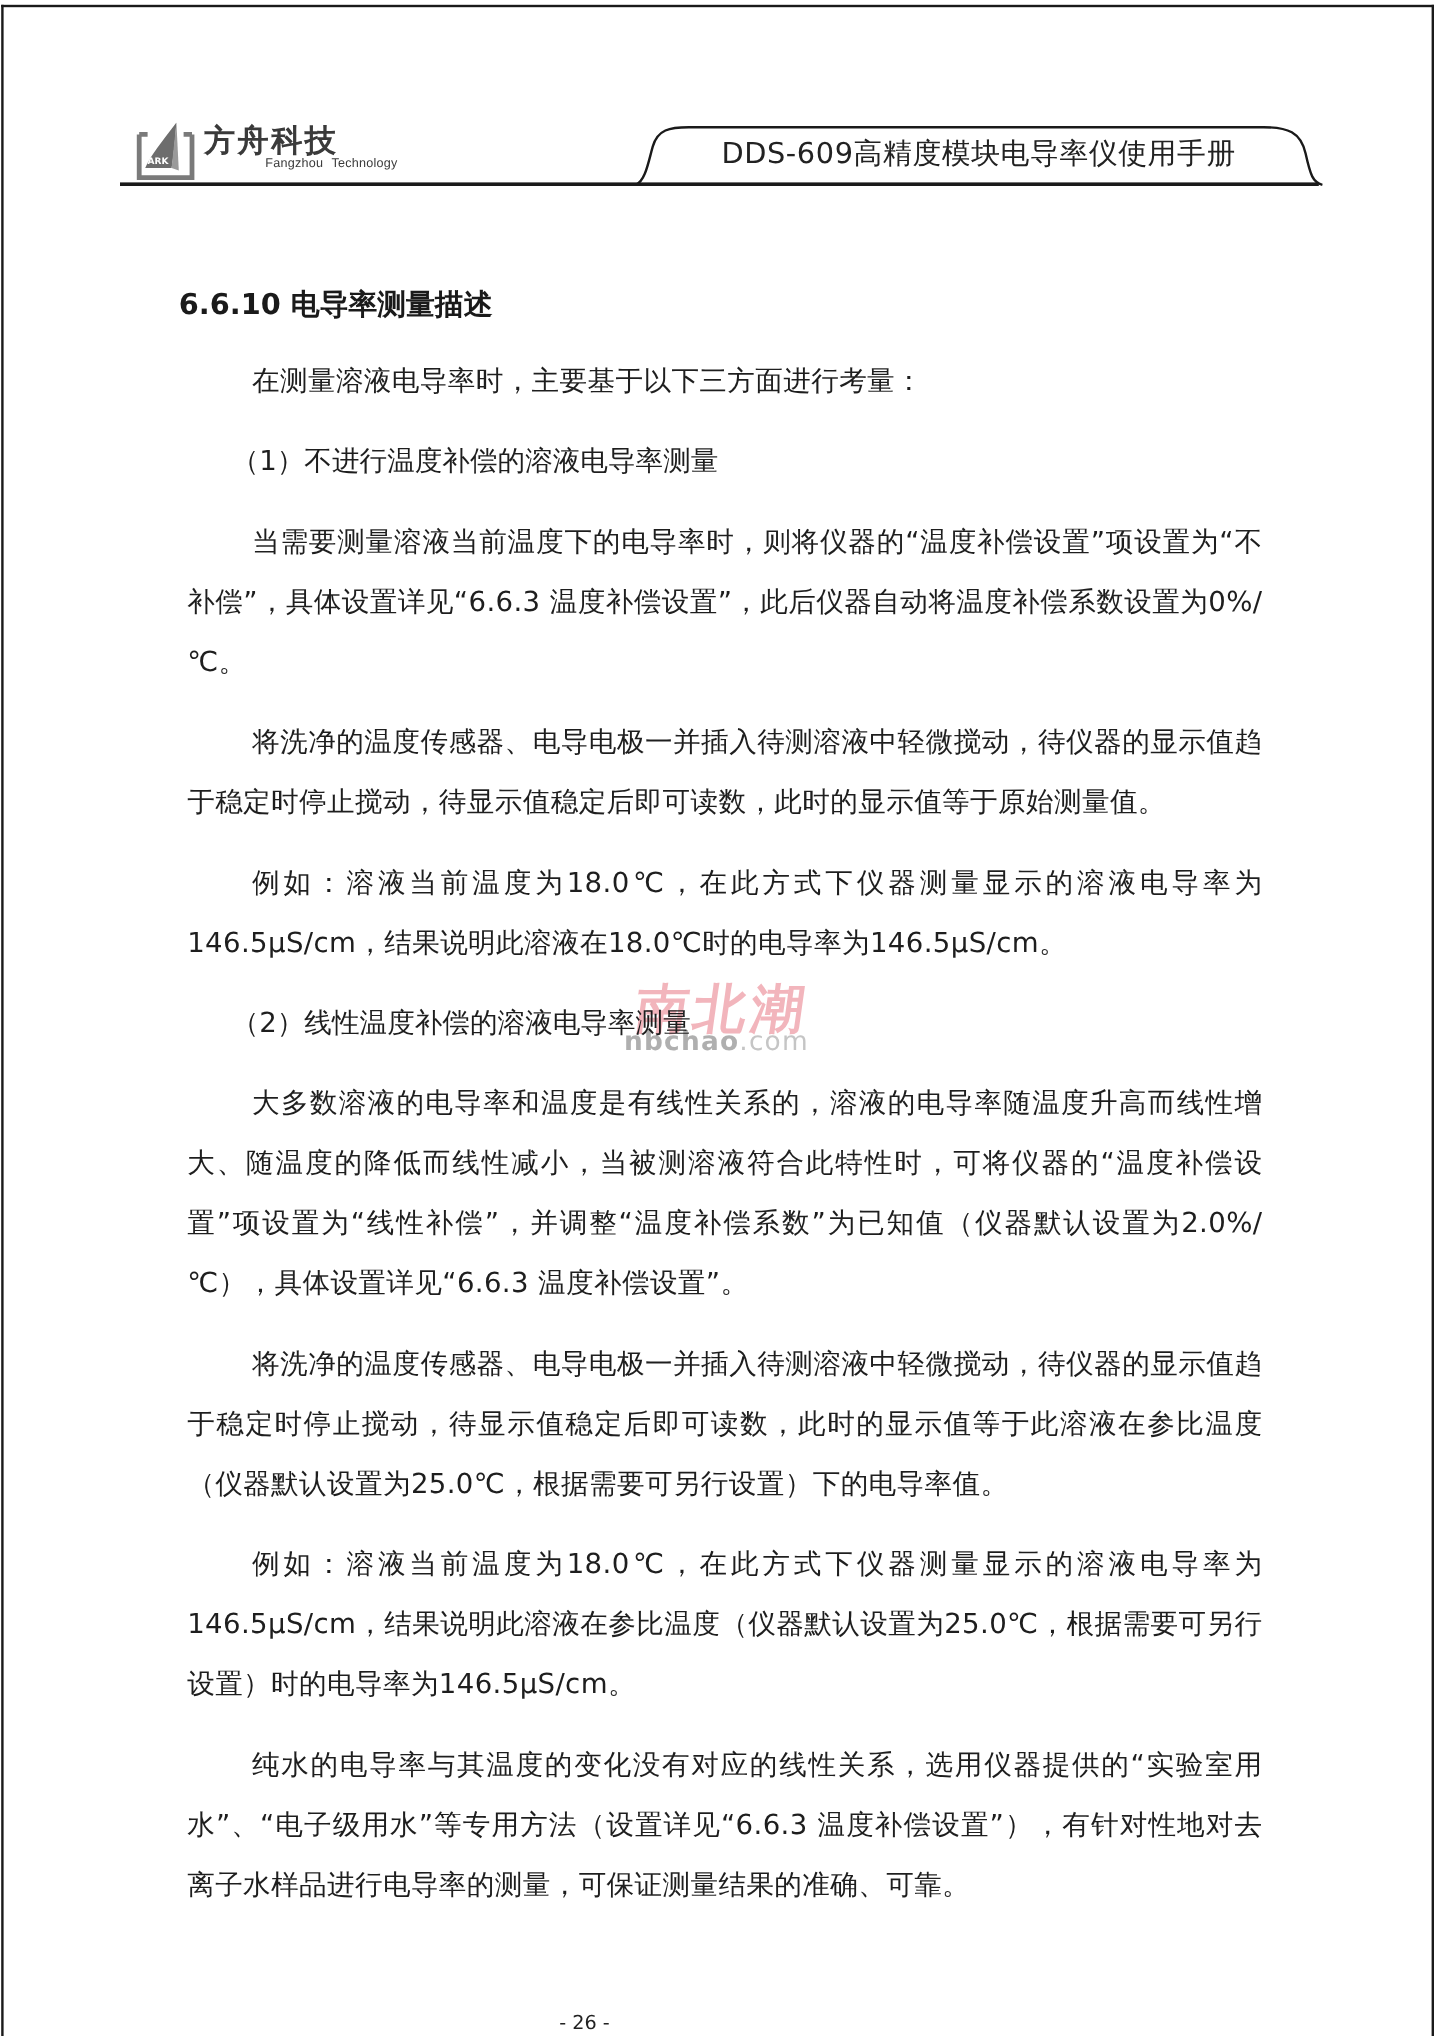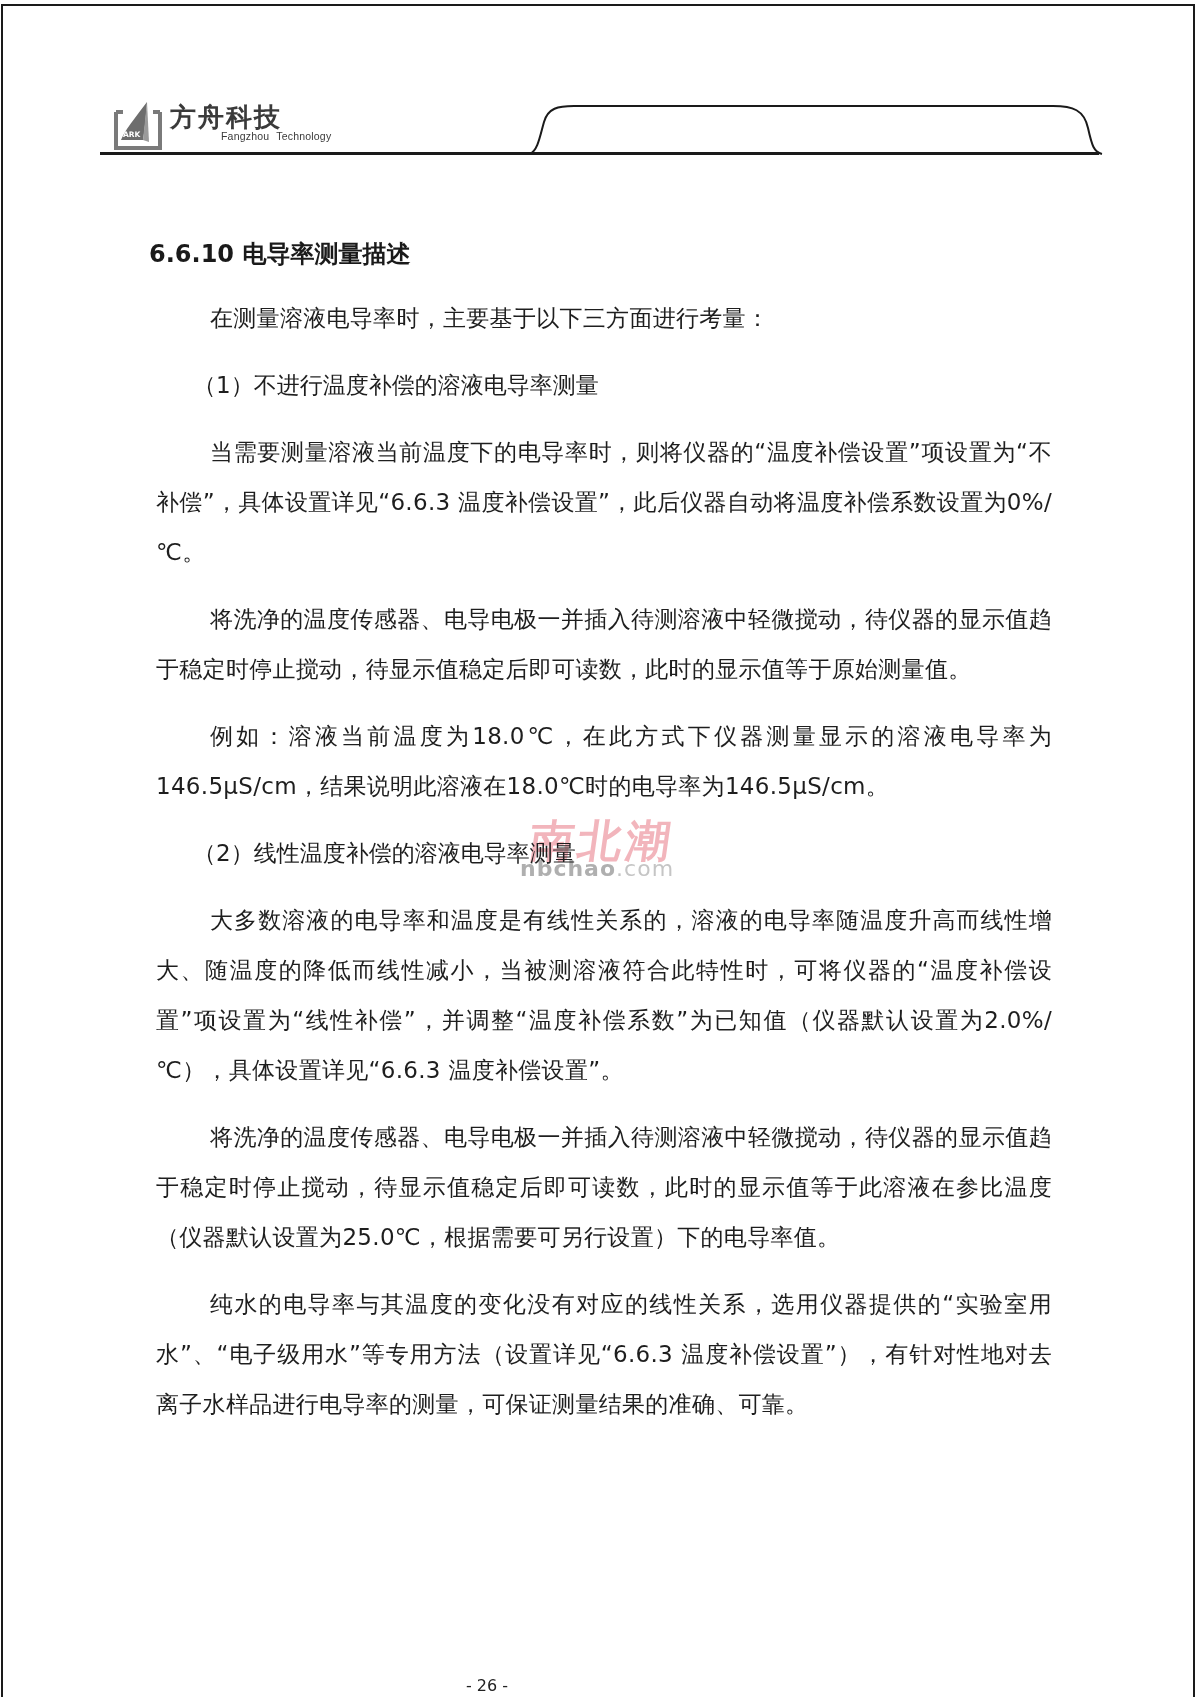--- a/index.html
+++ b/index.html
@@ -190,20 +190,21 @@
       <path d="M30 38 L 34 0 L 36 40 Z" fill="#9a9a9a"></path>
       <text x="10" y="35" font-size="7.5" font-weight="bold" fill="#ffffff" font-family="DejaVu Sans, sans-serif">ARK</text>
     </svg>
     <div class="logo-cn">方舟科技</div>
     <div class="logo-en">Fangzhou Technology</div>
   </div>
 
   <svg class="manual-tab" viewBox="0 0 575 56" width="575" height="56">
     <path d="M2 54 C 10 50, 12 36, 16 22 C 20 8, 30 6, 46 6 L 525 6 C 545 6, 556 10, 560 28 C 564 46, 566 52, 574 54" fill="none" stroke="#1a1a1a" stroke-width="2"></path>
   </svg>
+  <div class="manual-title">DDS-609高精度模块电导率仪使用手册</div>
 
   <div class="header-rule"></div>
 </div>
 
 <div class="watermark">
   <div class="wm-cn">南北潮</div>
   <div class="wm-en"><span>nbchao</span><span class="dot-com">.com</span></div>
 </div>
 
 <div class="content">
@@ -211,17 +212,18 @@
   <p class="para indent">在测量溶液电导率时，主要基于以下三方面进行考量：</p>
 
   <p class="subhead">（1）不进行温度补偿的溶液电导率测量</p>
   <p class="para indent">当需要测量溶液当前温度下的电导率时，则将仪器的“温度补偿设置”项设置为“不补偿”，具体设置详见“6.6.3 温度补偿设置”，此后仪器自动将温度补偿系数设置为0%/℃。</p>
   <p class="para indent">将洗净的温度传感器、电导电极一并插入待测溶液中轻微搅动，待仪器的显示值趋于稳定时停止搅动，待显示值稳定后即可读数，此时的显示值等于原始测量值。</p>
   <p class="para indent">例如：溶液当前温度为18.0℃，在此方式下仪器测量显示的溶液电导率为146.5μS/cm，结果说明此溶液在18.0℃时的电导率为146.5μS/cm。</p>
 
   <p class="subhead">（2）线性温度补偿的溶液电导率测量</p>
   <p class="para indent">大多数溶液的电导率和温度是有线性关系的，溶液的电导率随温度升高而线性增大、随温度的降低而线性减小，当被测溶液符合此特性时，可将仪器的“温度补偿设置”项设置为“线性补偿”，并调整“温度补偿系数”为已知值（仪器默认设置为2.0%/℃），具体设置详见“6.6.3 温度补偿设置”。</p>
   <p class="para indent">将洗净的温度传感器、电导电极一并插入待测溶液中轻微搅动，待仪器的显示值趋于稳定时停止搅动，待显示值稳定后即可读数，此时的显示值等于此溶液在参比温度（仪器默认设置为25.0℃，根据需要可另行设置）下的电导率值。</p>
+  <p class="para indent">例如：溶液当前温度为18.0℃，在此方式下仪器测量显示的溶液电导率为146.5μS/cm，结果说明此溶液在参比温度（仪器默认设置为25.0℃，根据需要可另行设置）时的电导率为146.5μS/cm。</p>
 
   <p class="para indent">纯水的电导率与其温度的变化没有对应的线性关系，选用仪器提供的“实验室用水”、“电子级用水”等专用方法（设置详见“6.6.3 温度补偿设置”），有针对性地对去离子水样品进行电导率的测量，可保证测量结果的准确、可靠。</p>
 </div>
 
 <div class="page-number">- 26 -</div>
 
 </body></html>

